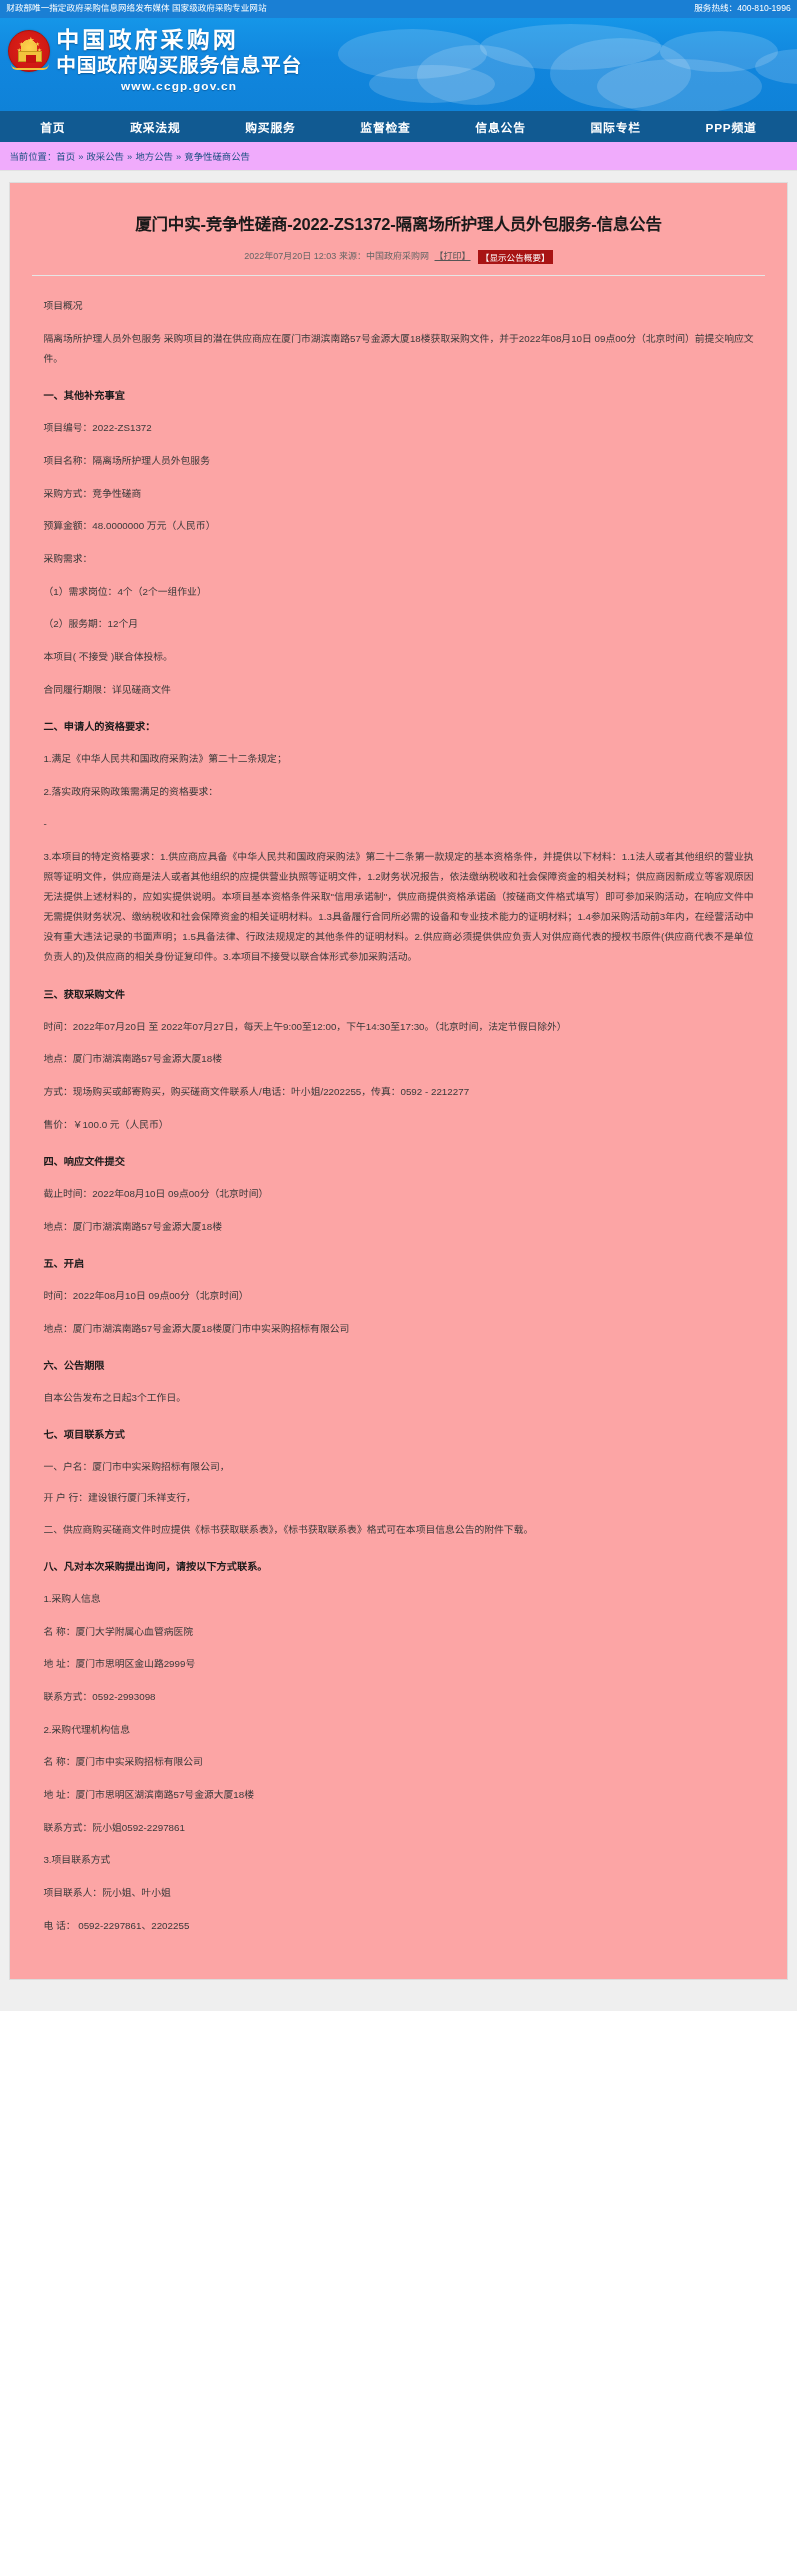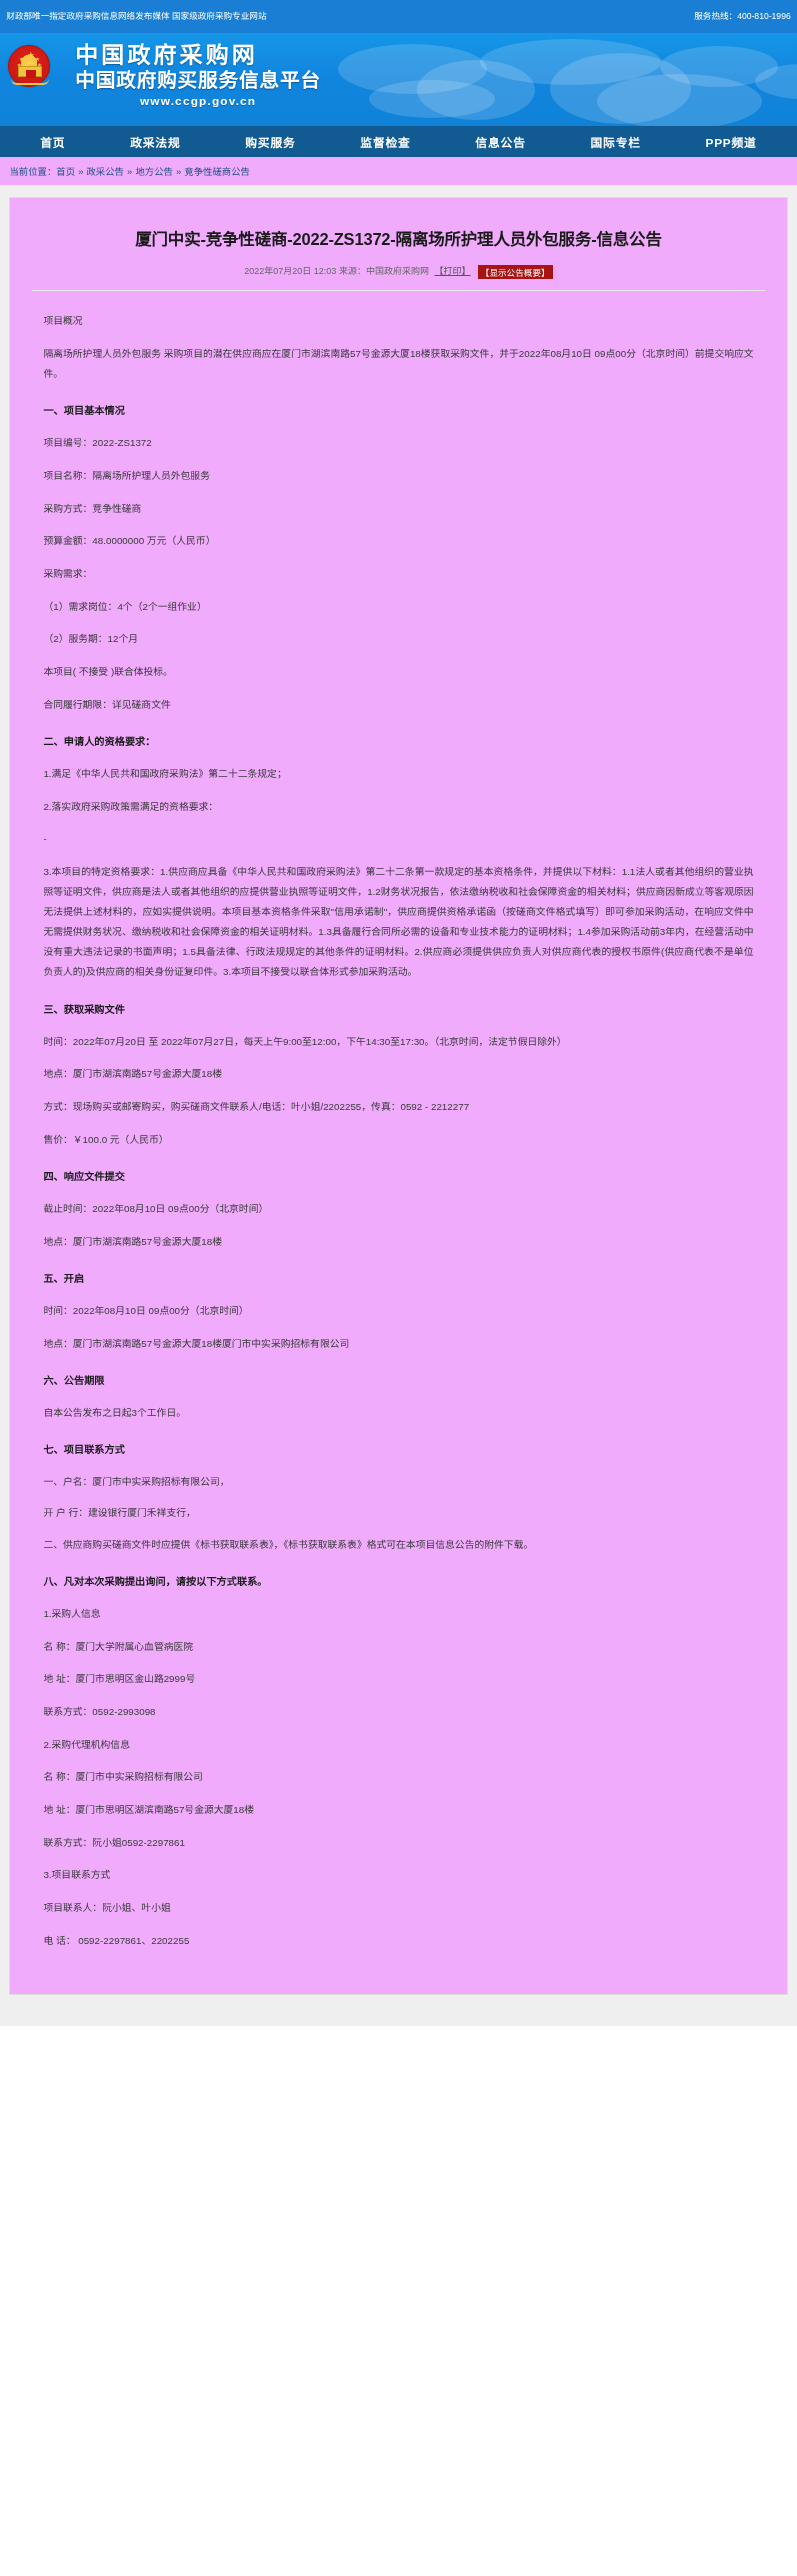--- a/index.html
+++ b/index.html
@@ -6,21 +6,21 @@
   * { box-sizing: border-box; margin: 0; padding: 0; }
   html, body {
     width: 797px;
     background: #ffffff;
     font-family: "Liberation Sans", "DejaVu Sans", sans-serif;
     color: #333333;
   }
 
   
   .topbar {
-    height: 33px;
+    height: 18px;
     background: #1a7fd4;
     color: #ffffff;
     font-size: 8.6px;
     line-height: 15.7px;
     padding: 0 6.3px;
     display: flex;
     justify-content: space-between;
     align-items: center;
     white-space: nowrap;
     overflow: hidden;
@@ -86,21 +86,21 @@
   .emblem .s3 { left: 26px; top: 9.4px; font-size: 5.5px; }
   .emblem .s4 { left: 7.9px; top: 15px; font-size: 5.5px; }
   .emblem .s5 { left: 28px; top: 15px; font-size: 5.5px; }
   .emblem .rim {
     position: absolute; left: 2.4px; top: 33px;
     width: 38px; height: 6.3px;
     border-bottom: 2.4px solid #f2c33c;
     border-radius: 0 0 19px 19px;
   }
 
-  .brand-text { color: #ffffff; line-height: 1; padding-top: 1.6px; margin-left: 19px; }
+  .brand-text { color: #ffffff; line-height: 1; padding-top: 1.6px; }
   .brand-line1 {
     font-size: 23px;
     font-weight: bold;
     letter-spacing: 3.1px;
     text-shadow: 0 0.8px 1.6px rgba(0,40,80,.45);
   }
   .brand-line2 {
     font-size: 19.7px;
     font-weight: bold;
     letter-spacing: 0.8px;
@@ -148,21 +148,21 @@
   }
   .crumb a { color: #1b4f82; text-decoration: none; }
   .crumb .sep { margin: 0 3.1px; color: #1b4f82; }
 
   
   .page {
     background: #efefef;
     padding: 11px 9.4px 31px;
   }
   .card {
-    background: #f0abfc;
+    background: #fca5a5;
     border: 0.8px solid #dddddd;
     padding: 20.4px 22px 31px;
   }
   .doc-title {
     text-align: center;
     font-size: 16.5px;
     font-weight: bold;
     color: #1a1a1a;
     line-height: 1.45;
     letter-spacing: -0.2px;
@@ -267,21 +267,21 @@
       <span>来源：中国政府采购网</span>
       <a href="#" class="print">【打印】</a>
       <span class="badge-summary">【显示公告概要】</span>
     </div>
 
     <div class="content">
 
       <p>项目概况</p>
       <p>隔离场所护理人员外包服务 采购项目的潜在供应商应在厦门市湖滨南路57号金源大厦18楼获取采购文件，并于2022年08月10日 09点00分（北京时间）前提交响应文件。</p>
 
-      <h3>一、项目基本情况</h3>
+      <h3>一、其他补充事宜</h3>
       <p>项目编号：2022-ZS1372</p>
       <p>项目名称：隔离场所护理人员外包服务</p>
       <p>采购方式：竞争性磋商</p>
       <p>预算金额：48.0000000 万元（人民币）</p>
       <p>采购需求：</p>
       <p>（1）需求岗位：4个（2个一组作业）</p>
       <p>（2）服务期：12个月</p>
       <p>本项目( 不接受 )联合体投标。</p>
       <p>合同履行期限：详见磋商文件</p>
 

